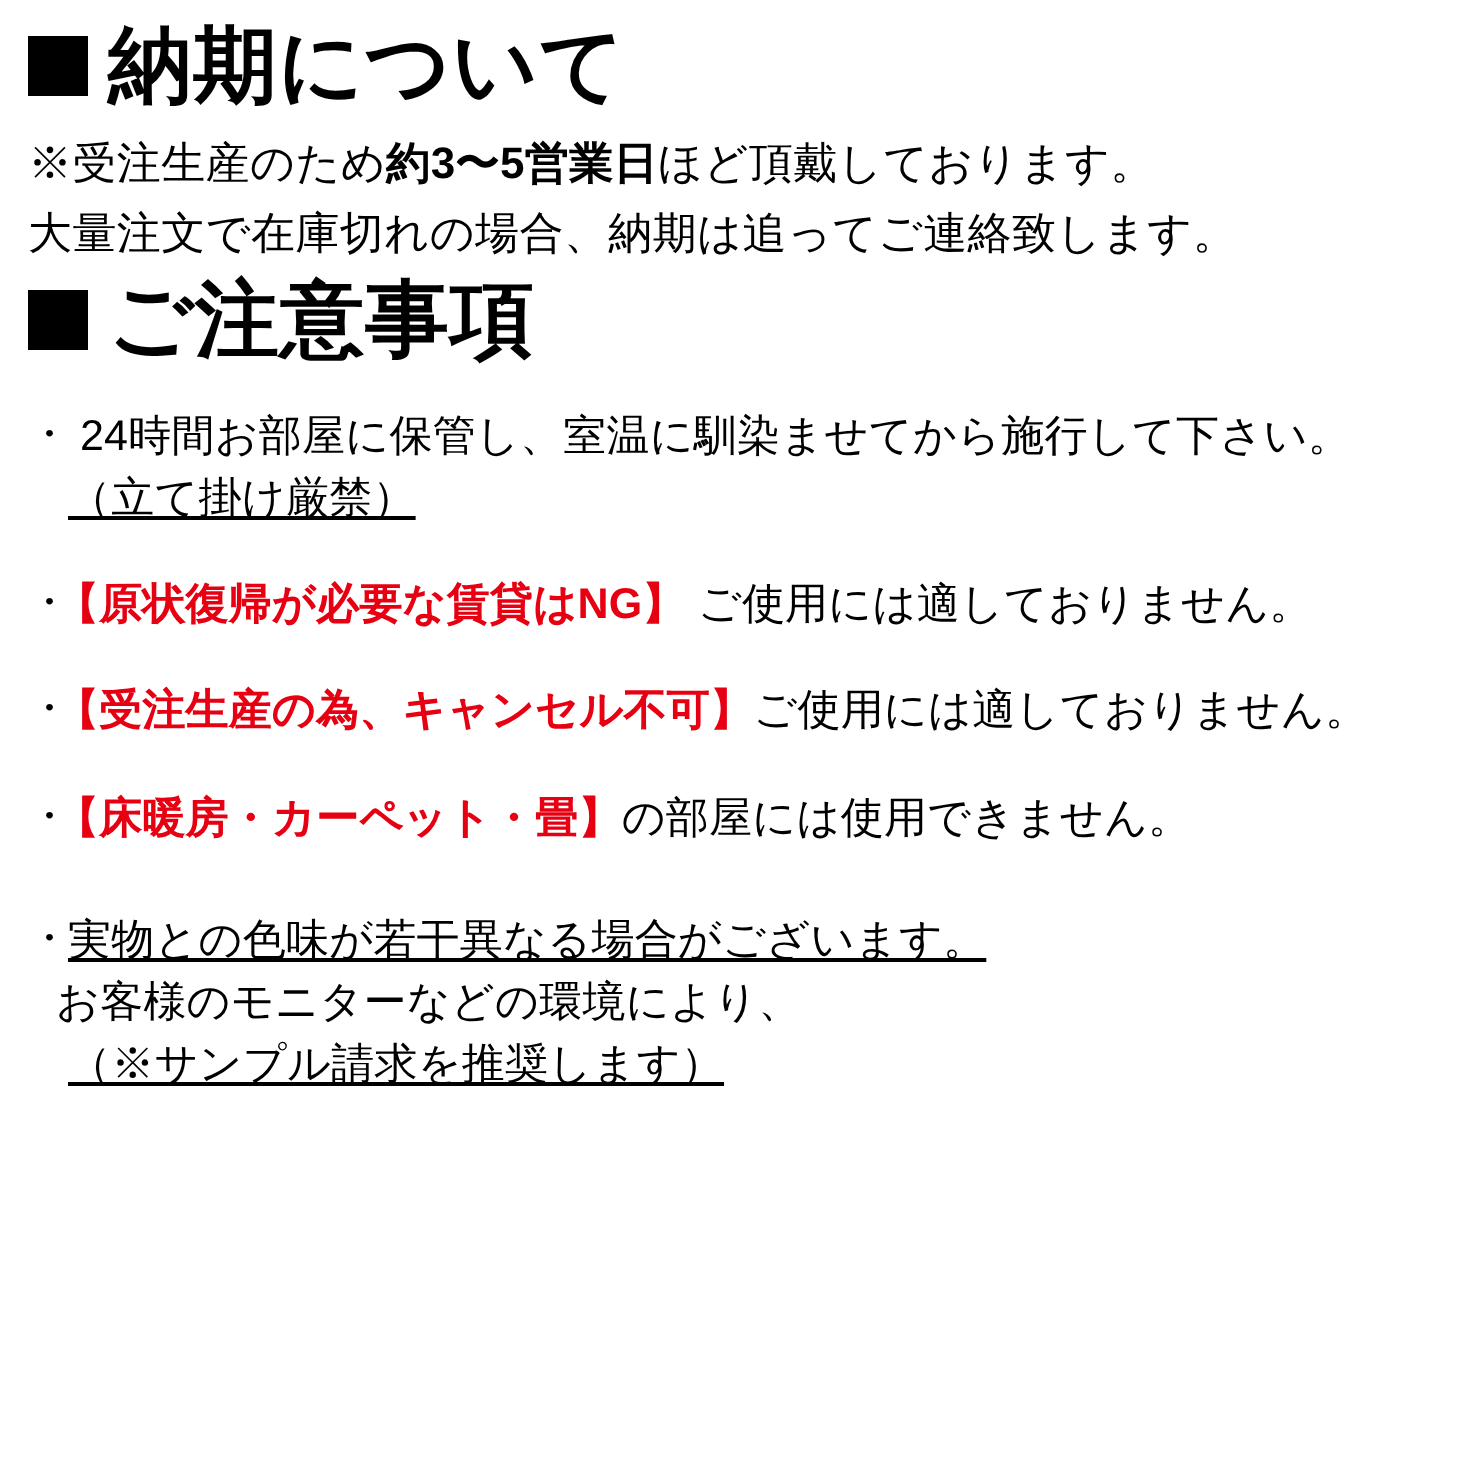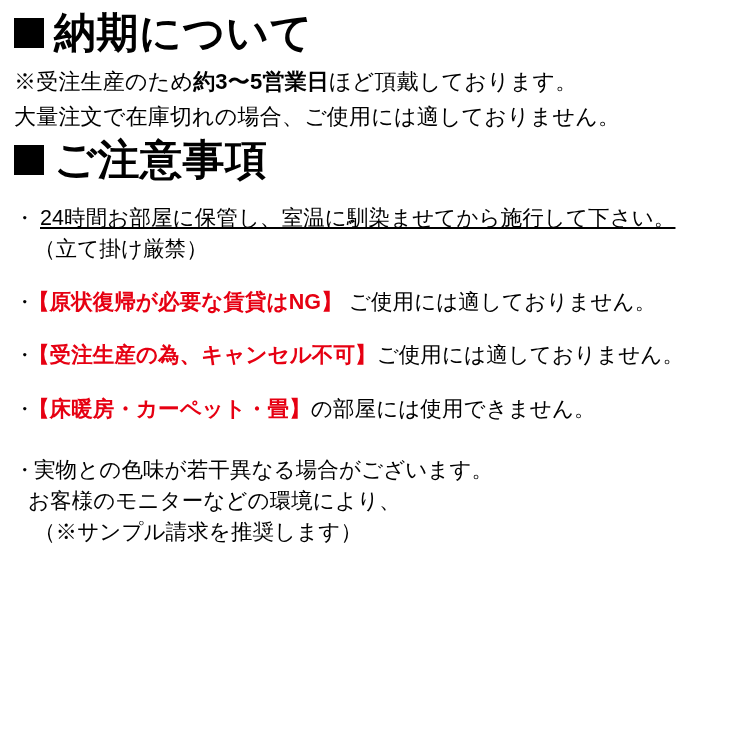--- a/index.html
+++ b/index.html
@@ -75,24 +75,24 @@
     flex: 1 1 auto;
   }
   .note-line {
     font-size: 21.5px;
     line-height: 1.45;
     letter-spacing: 0.1px;
     white-space: nowrap;
   }
   .note-line.indent1 {
     padding-left: 12px;
-    text-decoration: underline;
   }
   .note-line.indent2 {
     padding-left: 6px;
+    text-decoration: underline;
   }
   .spaced {
     margin-top: 22px;
   }
   .spaced-lg {
     margin-top: 30px;
   }
   .red {
     color: #e60012;
     font-weight: bold;
@@ -109,21 +109,21 @@
 
   <div>
     <div class="section-heading">
       <span class="square-bullet"></span>
       <span class="heading-text">納期について</span>
     </div>
     <div class="block-delivery">
       <p class="body-line">
         <span>※受注生産のため</span><span class="emph">約3〜5営業日</span><span>ほど頂戴しております。</span>
       </p>
-      <p class="body-line">大量注文で在庫切れの場合、ご使用には適しておりません。</p>
+      <p class="body-line">大量注文で在庫切れの場合、納期は追ってご連絡致します。</p>
     </div>
   </div>
 
   <div>
     <div class="section-heading heading-notes">
       <span class="square-bullet"></span>
       <span class="heading-text">ご注意事項</span>
     </div>
 
     <ul class="notes-list">

